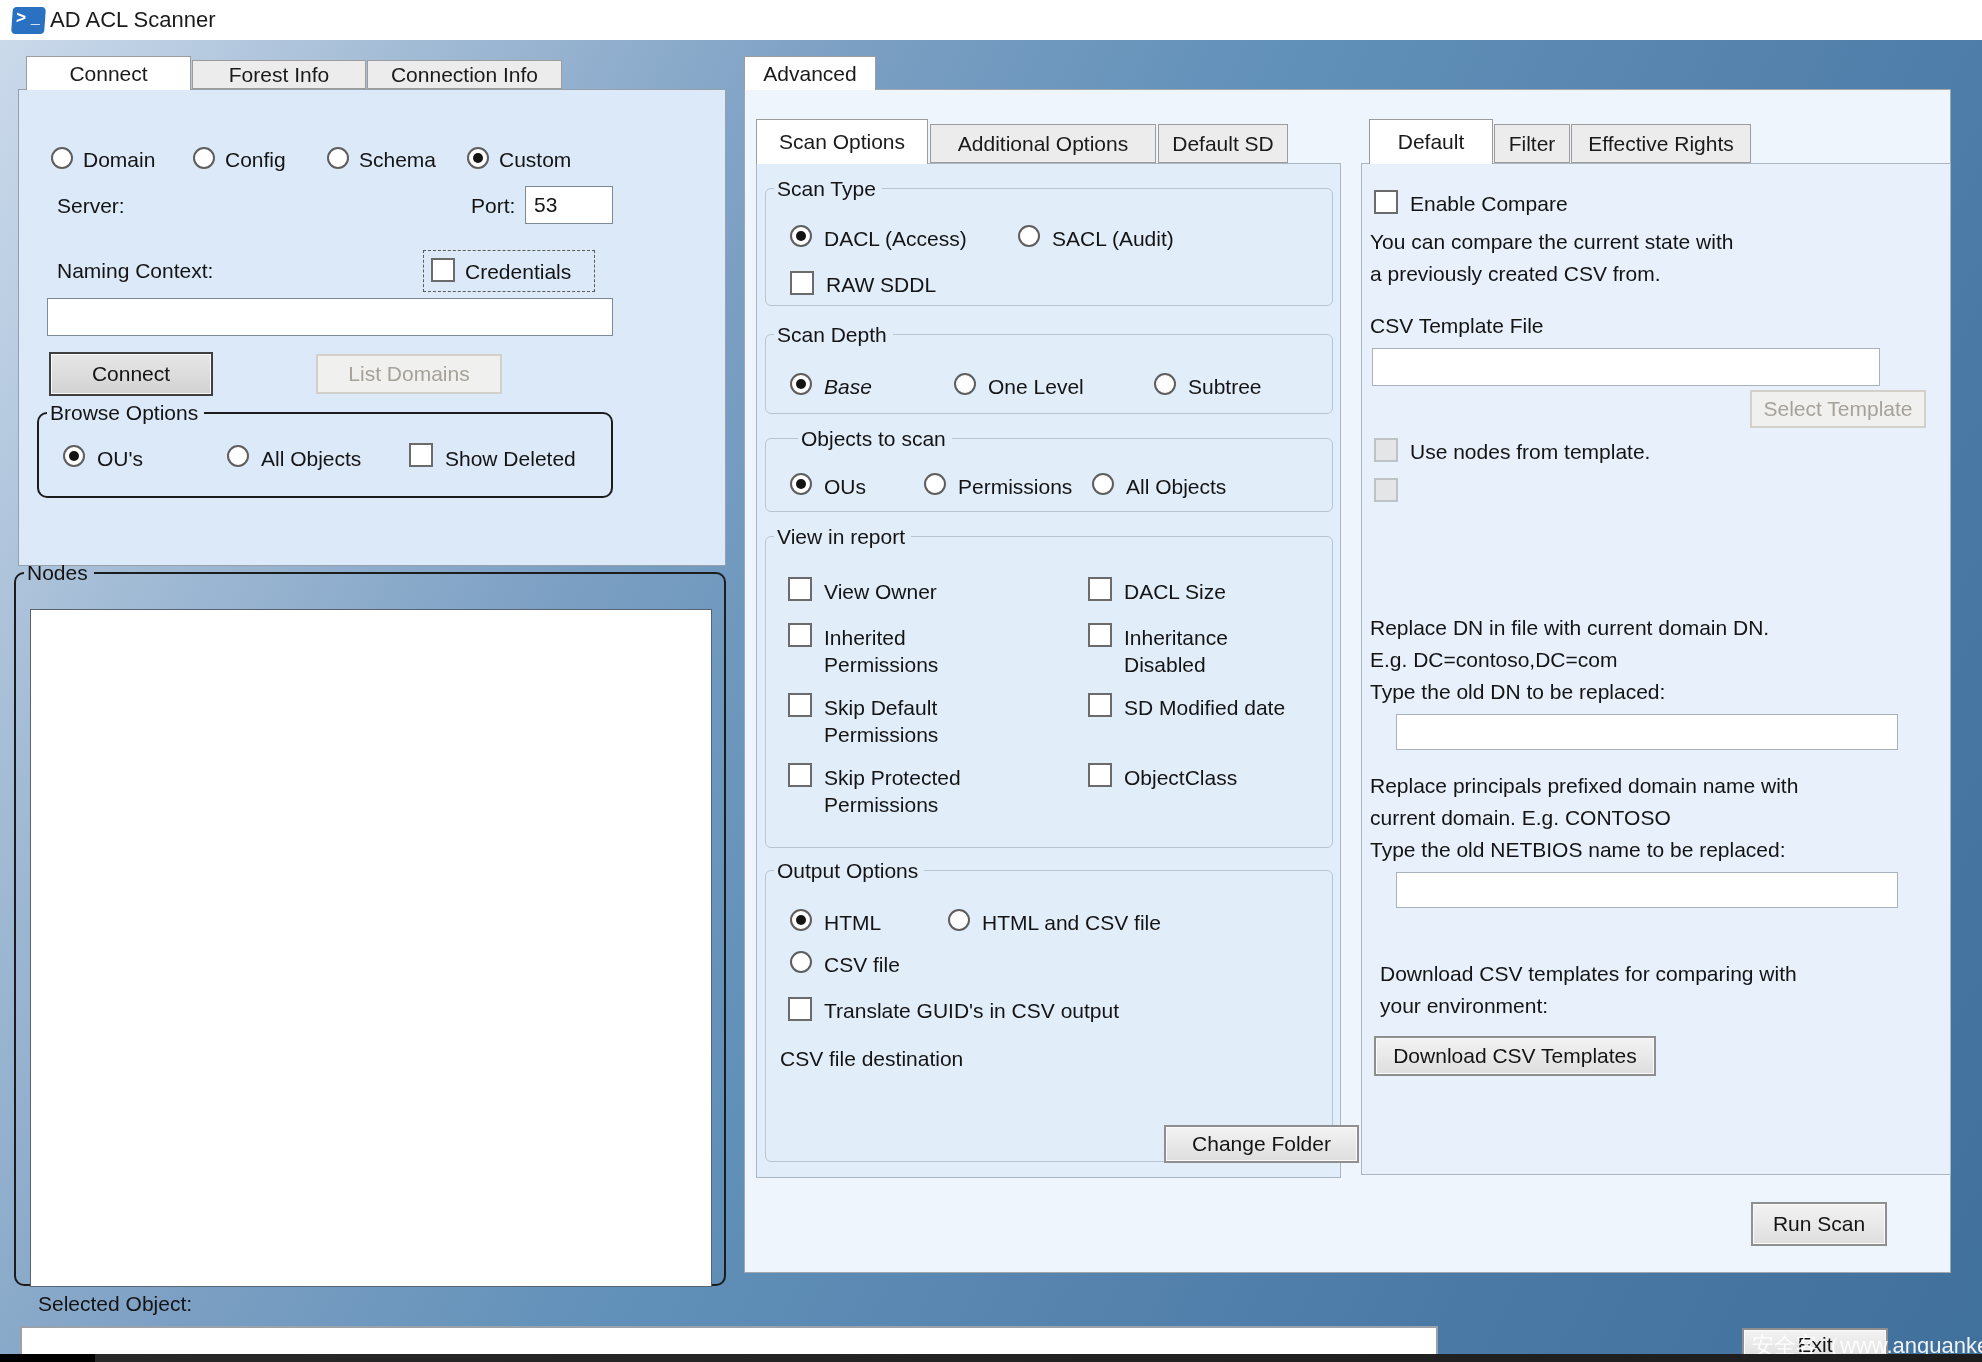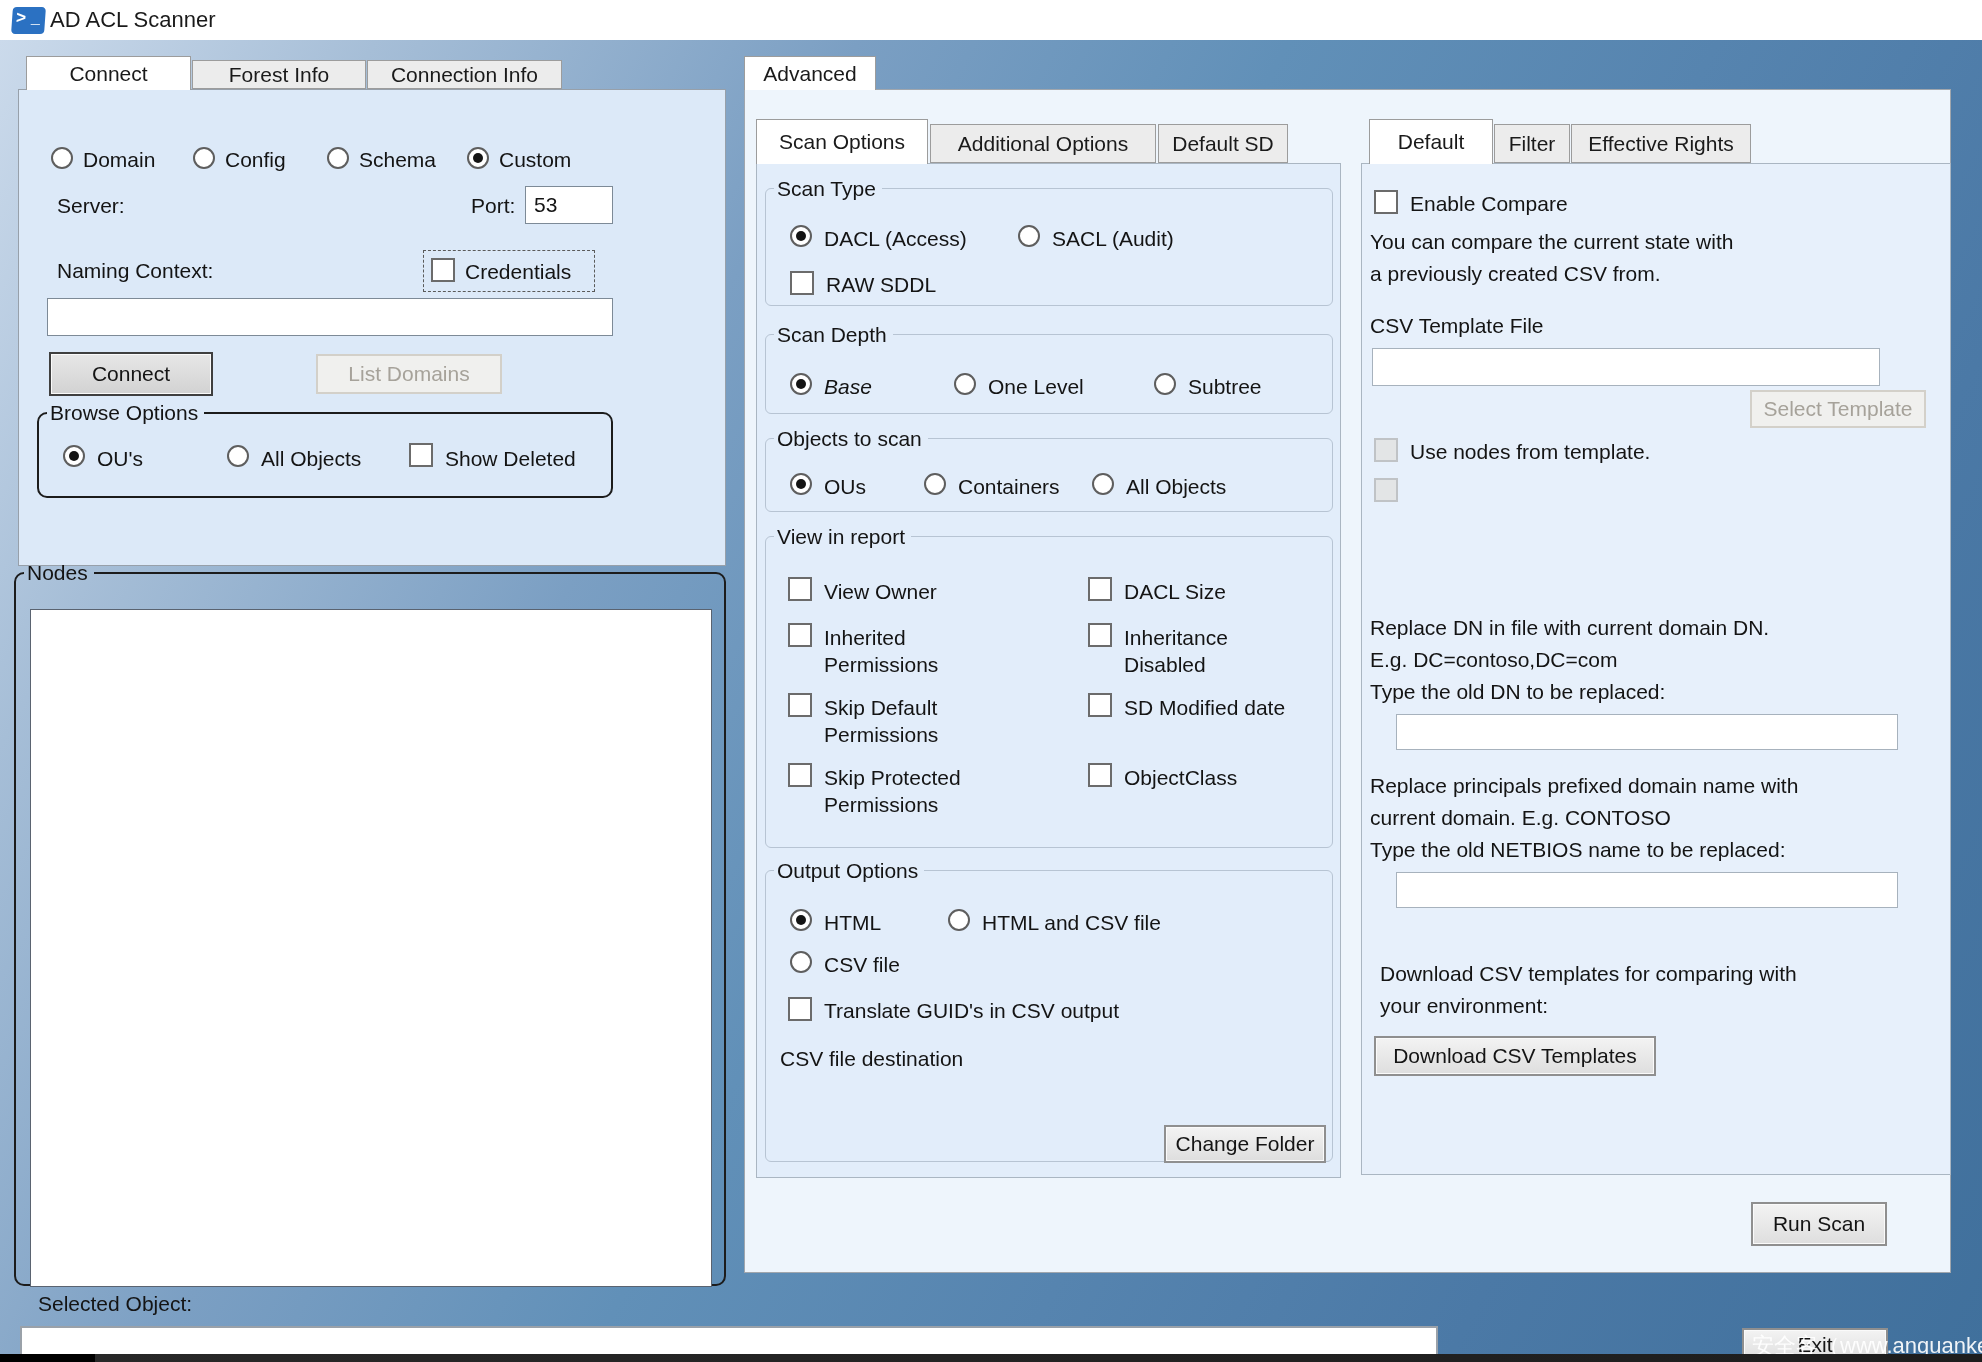--- a/index.html
+++ b/index.html
@@ -156,26 +156,26 @@
       <fieldset class="fs-light" style="left:8px; top:160px; width:568px; height:90px;">
         <legend>Scan Depth</legend>
         <div class="radio sel" style="left:24px; top:28px;"></div>
         <div class="lbl" style="left:58px; top:30px;font-style:italic;">Base</div>
         <div class="radio" style="left:188px; top:28px;"></div>
         <div class="lbl" style="left:222px; top:30px;">One Level</div>
         <div class="radio" style="left:388px; top:28px;"></div>
         <div class="lbl" style="left:422px; top:30px;">Subtree</div>
       </fieldset>
 
-      <fieldset class="fs-light" style="left:8px; top:264px; width:568px; height:84px;">
+      <fieldset class="fs-light" style="left:8px; top:264px; width:568px; height:84px;padding-left:24px;">
         <legend>Objects to scan</legend>
         <div class="radio sel" style="left:24px; top:24px;"></div>
         <div class="lbl" style="left:58px; top:26px;">OUs</div>
         <div class="radio" style="left:158px; top:24px;"></div>
-        <div class="lbl" style="left:192px; top:26px;">Containers</div>
+        <div class="lbl" style="left:192px; top:26px;">Permissions</div>
         <div class="radio" style="left:326px; top:24px;"></div>
         <div class="lbl" style="left:360px; top:26px;">All Objects</div>
       </fieldset>
 
       <fieldset class="fs-light" style="left:8px; top:362px; width:568px; height:322px;">
         <legend>View in report</legend>
         <div class="checkbox" style="left:22px; top:30px;"></div>
         <div class="lbl wrap" style="left:58px; top:32px; width:150px;">View Owner</div>
         <div class="checkbox" style="left:322px; top:30px;"></div>
         <div class="lbl wrap" style="left:358px; top:32px; width:180px;">DACL Size</div>
@@ -202,21 +202,21 @@
         <div class="lbl" style="left:58px; top:30px;">HTML</div>
         <div class="radio" style="left:182px; top:28px;"></div>
         <div class="lbl" style="left:216px; top:30px;">HTML and CSV file</div>
         <div class="radio" style="left:24px; top:70px;"></div>
         <div class="lbl" style="left:58px; top:72px;">CSV file</div>
 
         <div class="checkbox" style="left:22px; top:116px;"></div>
         <div class="lbl" style="left:58px; top:118px;">Translate GUID's in CSV output</div>
 
         <div class="lbl" style="left:14px; top:166px;">CSV file destination</div>
-        <div class="btn" style="left:398px; top:244px; width:162px; height:38px;">
+        <div class="btn" style="left:398px; top:244px; width:195px; height:38px;">
             <span>Change Folder</span>
           </div>
       </fieldset>
     </div>
 
     <div class="tab active" style="left:624px; top:29px; width:124px; height:45px;">
         <span>Default</span>
       </div>
     <div class="tab" style="left:749px; top:34px; width:76px; height:39px;">
         <span>Filter</span>

